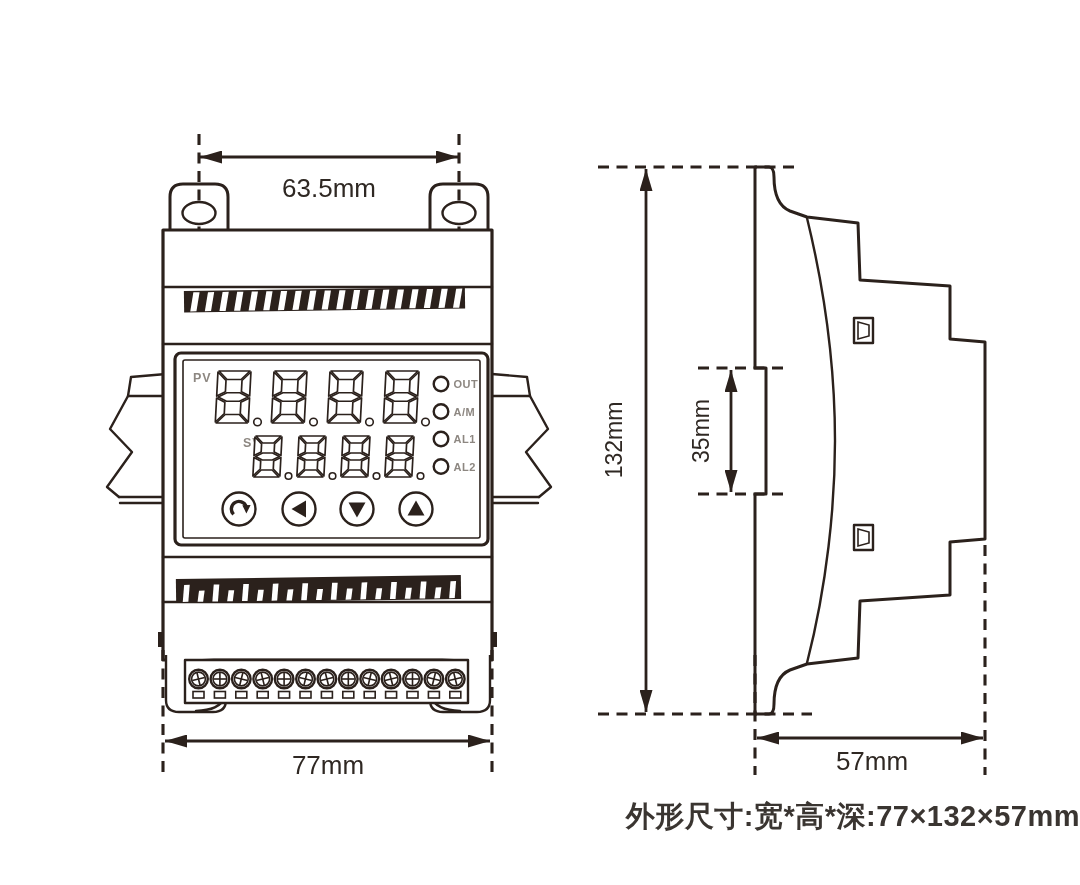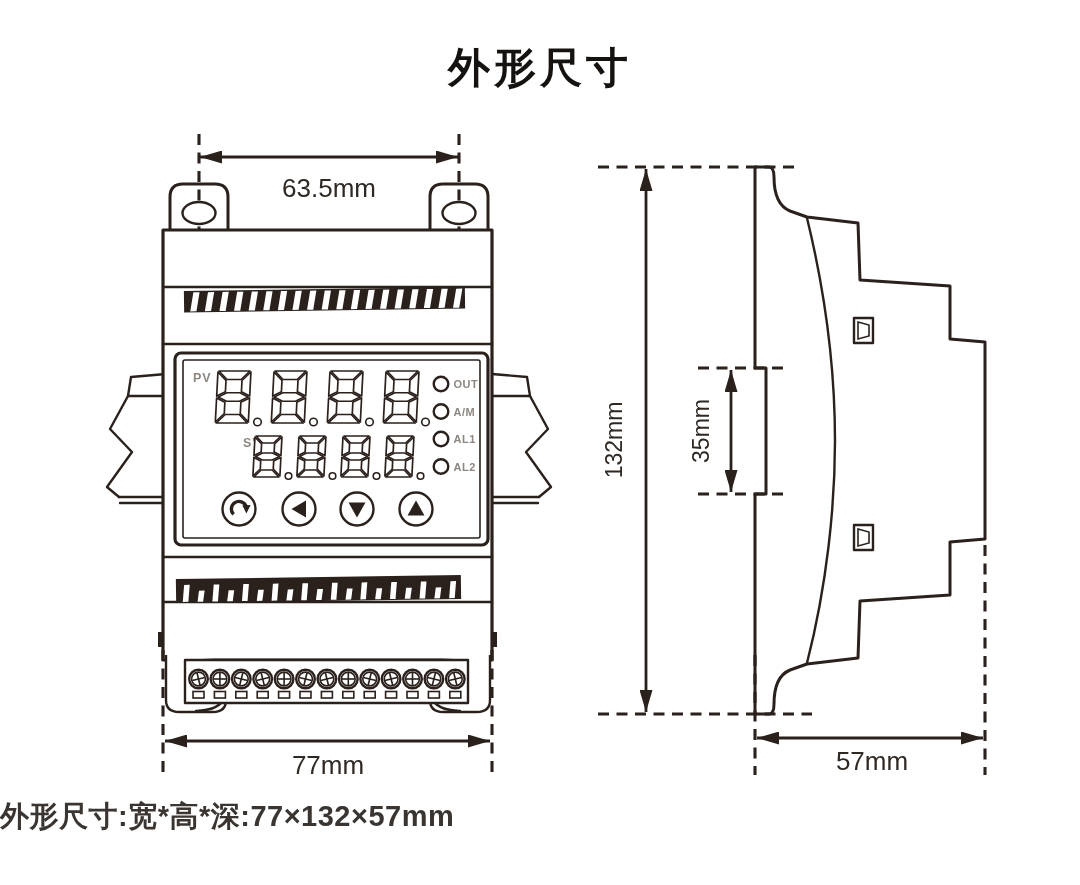--- a/index.html
+++ b/index.html
@@ -1,21 +1,21 @@
 <!DOCTYPE html>
 <html style="--line: #2b211c; --gray: #8d8781; --bg: #ffffff;"><head>
 <meta charset="utf-8">
 <style>
   :root{ --line:#2b211c; --gray:#8d8781; --bg:#ffffff; }
   html,body{margin:0;padding:0;background:var(--bg);}
   #stage{position:relative;width:1080px;height:885px;background:var(--bg);overflow:hidden;
          font-family:"Liberation Sans", sans-serif;}
   #title{position:absolute;top:40px;left:0;width:1080px;text-align:center;
          font-size:42px;font-weight:800;color:#151210;letter-spacing:4px;}
-  #caption{position:absolute;top:797px;left:0;width:1080px;text-align:left;
+  #caption{position:absolute;top:797px;left:0;width:1080px;text-align:right;
          font-size:29px;font-weight:700;color:#3a3531;letter-spacing:0.5px;}
   svg{position:absolute;top:0;left:0;}
   .ln3{stroke:var(--line);stroke-width:3;fill:none;stroke-linejoin:round;stroke-linecap:round;}
   .ln32{stroke:var(--line);stroke-width:3.2;fill:#fff;stroke-linejoin:round;}
   .ln2{stroke:var(--line);stroke-width:2.4;fill:none;stroke-linejoin:round;stroke-linecap:round;}
   .ln2w{stroke:var(--line);stroke-width:2.4;fill:#fff;stroke-linejoin:round;}
   .ln15{stroke:var(--line);stroke-width:1.6;fill:none;}
   .ln15w{stroke:var(--line);stroke-width:1.6;fill:#fff;}
   .dash{stroke:var(--line);stroke-width:3.1;fill:none;stroke-dasharray:11 7.5;}
   .dim{stroke:var(--line);stroke-width:2.8;fill:none;}
@@ -25,21 +25,20 @@
   .arrowhead{fill:var(--line);}
   text.dimlbl{font-family:"Liberation Sans",sans-serif;font-size:26px;fill:#2f2823;}
   text.dimlblr{font-family:"Liberation Sans",sans-serif;font-size:23px;fill:#2f2823;}
   text.graylbl{font-family:"Liberation Sans",sans-serif;font-size:12.5px;font-weight:700;fill:var(--gray);letter-spacing:1px;}
   text.indlbl{font-family:"Liberation Sans",sans-serif;font-size:11px;font-weight:700;fill:var(--gray);letter-spacing:0.5px;}
 </style>
 </head>
 <body>
 
 <div id="stage">
-  <div id="title">外形尺寸</div>
 
   <svg width="1080" height="885" viewBox="0 0 1080 885">
     <defs>
       <marker id="arr" viewBox="0 0 22 13" refX="22" refY="6.5" markerWidth="22" markerHeight="13" markerUnits="userSpaceOnUse" orient="auto-start-reverse">
         <path d="M0,0 L22,6.5 L0,13 Z" class="arrowhead"></path>
       </marker>
     </defs>
 
     <g>
 

